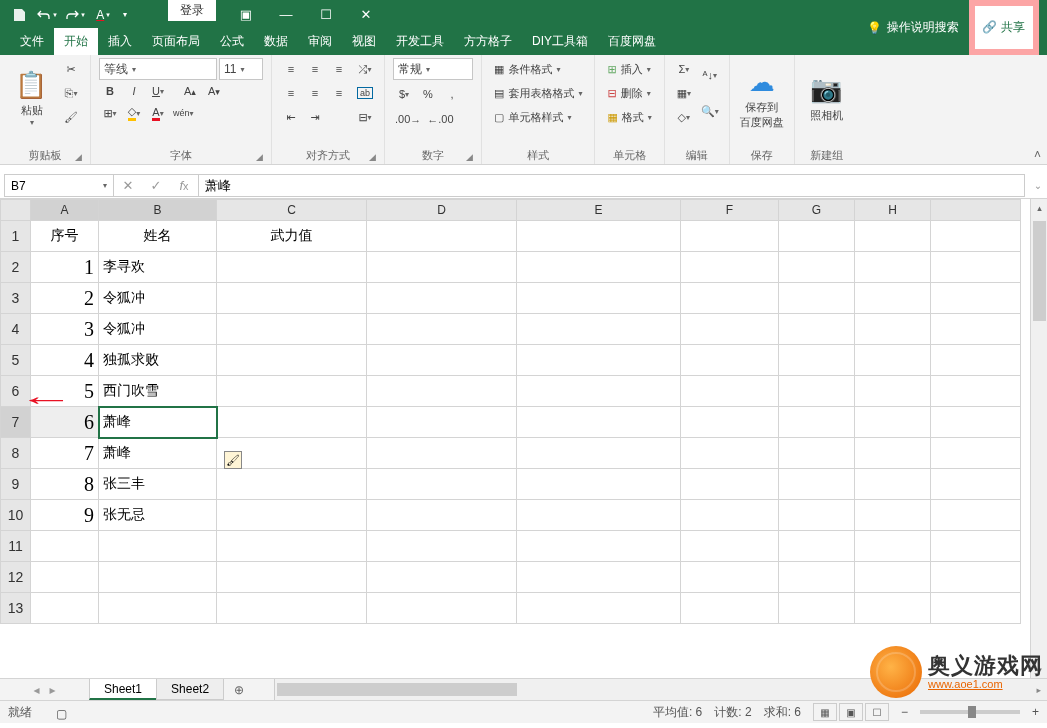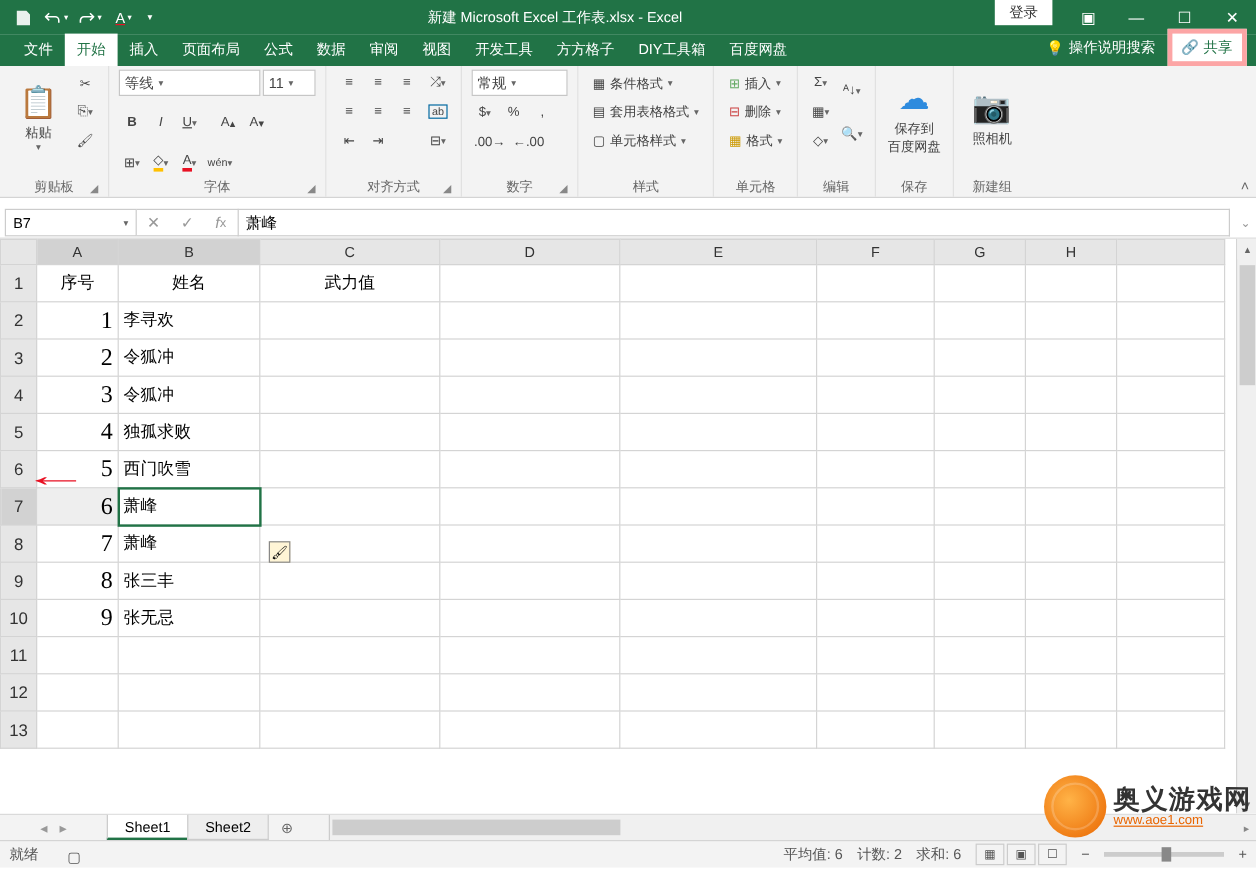--- a/index.html
+++ b/index.html
@@ -14,21 +14,21 @@
 .login-btn { background: #fff; color: #333; padding: 2px 12px; font-size: 12px; margin-right: 10px; cursor: pointer; }
 .win-btn { width: 40px; height: 29px; display: flex; align-items: center; justify-content: center; cursor: pointer; font-size: 13px; }
 
 
 .ribbon-tabs { height: 26px; background: #217346; display: flex; align-items: flex-end; padding-left: 10px; font-size: 12px; color: #fff; }
 .rtab { padding: 5px 10px; cursor: pointer; }
 .rtab.active { background: #ffffff; color: #217346; }
 .rtab.file { color: #fff; }
 .rtabs-right { margin-left: auto; display: flex; align-items: center; padding-right: 8px; gap: 10px; }
 .help-search { display: flex; align-items: center; gap: 4px; }
-.share-btn { background: #fff; color: #217346; padding: 3px 8px; border: 4px solid #fca5a5; font-size: 12px; cursor: pointer; }
+.share-btn { background: #fff; color: #217346; padding: 13px 8px; border: 6px solid #fca5a5; font-size: 12px; cursor: pointer; }
 
 
 .ribbon { height: 110px; background: #f3f3f3; border-bottom: 1px solid #d4d4d4; display: flex; font-size: 11px; color: #444; }
 .rgroup { border-right: 1px solid #e1e1e1; padding: 3px 8px 1px 8px; display: flex; flex-direction: column; }
 .rgroup-body { flex: 1; display: flex; gap: 4px; align-items: flex-start; }
 .rgroup-label { text-align: center; font-size: 11px; color: #666; padding-top: 2px; position: relative; }
 .rgroup-label .dlauncher { position: absolute; right: 0; bottom: 1px; font-size: 9px; color: #888; cursor: pointer; }
 .rcol { display: flex; flex-direction: column; gap: 2px; }
 .rbtn { height: 22px; min-width: 22px; display: flex; align-items: center; justify-content: center; cursor: pointer; padding: 0 2px; }
 .rctl-row { display: flex; gap: 2px; align-items: center; }
@@ -125,21 +125,20 @@
         <span style="font-size:7px;margin-left:2px">▾</span>
       </div>
     <div class="qat-btn">
         <span style="text-decoration:underline;text-decoration-color:#e81123">A</span>
         <span style="font-size:7px;margin-left:2px">▾</span>
       </div>
     <div class="qat-btn" style="width:14px">
         <span style="font-size:8px">▾</span>
       </div>
   </div>
-  <div class="title-center">新建 Microsoft Excel 工作表.xlsx  -  Excel</div>
   <div class="title-right">
     <div class="login-btn">登录</div>
     <div class="win-btn">▣</div>
     <div class="win-btn">—</div>
     <div class="win-btn">☐</div>
     <div class="win-btn">✕</div>
   </div>
 </div>
 
 <div class="ribbon-tabs">
@@ -177,21 +176,21 @@
       <div class="rcol">
         <div class="rbtn">✂</div>
         <div class="rbtn">⎘ <span class="drop-arrow">▾</span></div>
         <div class="rbtn">🖌</div>
       </div>
     </div>
     <div class="rgroup-label"><span>剪贴板</span><span class="dlauncher">◢</span></div>
   </div>
 
   <div class="rgroup">
-    <div class="rgroup-body rcol" style="gap:11px">
+    <div class="rgroup-body rcol" style="gap:0">
       <div class="rctl-row">
         <div class="combo" style="width:118px">
               <span>等线</span>
               <span class="arrow">▾</span>
             </div>
         <div class="combo" style="width:44px">
               <span>11</span>
               <span class="arrow">▾</span>
             </div>
       </div>

